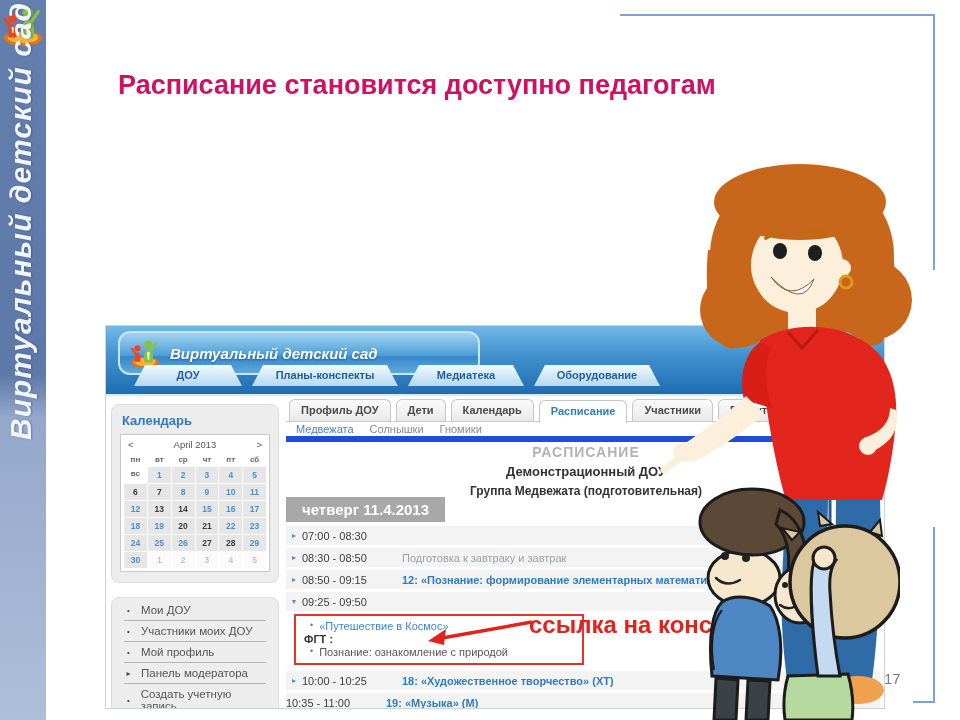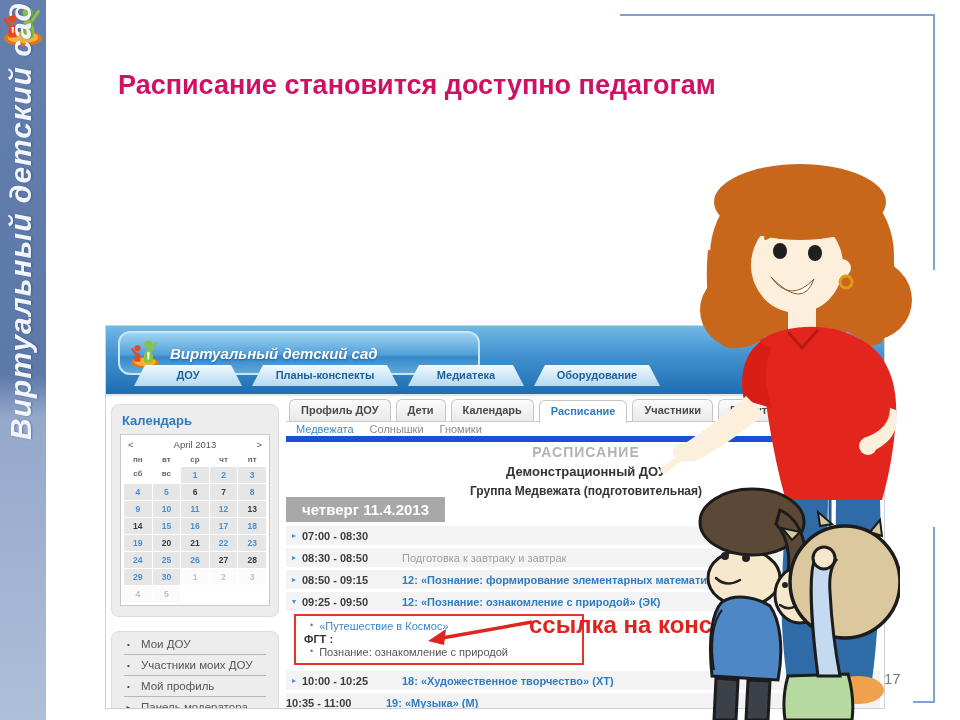--- a/index.html
+++ b/index.html
@@ -42,21 +42,21 @@
   .nav-tab.t1{min-width:80px}.nav-tab.t2{min-width:118px}.nav-tab.t3{min-width:88px}.nav-tab.t4{min-width:98px}
 
   .app-body{position:absolute;left:0;top:70px;right:0;bottom:0;}
   .left-col{position:absolute;left:5px;top:8px;width:168px;}
   .cal-panel{background:#ededed;border:1px solid #dcdcdc;border-radius:8px;
     padding:6px 8px 10px;box-sizing:border-box;}
   .cal-title{color:#2f7cc0;font-weight:bold;font-size:13px;margin:2px 0 6px 2px;}
   .cal-widget{background:#fff;border:1px solid #c9c9c9;padding:3px;}
   .cal-nav{display:flex;justify-content:space-between;align-items:center;
     font-size:9.5px;color:#555;padding:1px 4px 3px;}
-  .cal-grid{display:grid;grid-template-columns:repeat(5,1fr);gap:1px;}
+  .cal-grid{display:grid;grid-template-columns:repeat(6,1fr);gap:1px;}
   .ch{font-size:8px;font-weight:bold;color:#666;text-align:center;padding:2px 0;}
   .cd{font-size:8.5px;font-weight:bold;text-align:center;padding:3px 0;background:#e6e6e6;}
   .cd.lnk{color:#4a8fcf}.cd.dk{color:#3a3a3a}.cd.mut{color:#c2c2c2;background:#fbfbfb;}
   .menu-panel{margin-top:14px;background:#ededed;border:1px solid #dcdcdc;border-radius:8px;
     padding:2px 12px 8px;box-sizing:border-box;}
   .mi{display:flex;align-items:center;gap:8px;padding:4px 0;border-bottom:1px solid #b5b5b5;
     color:#555;font-size:11.5px;}
   .mi .bullet{font-size:8px;color:#444;width:9px;text-align:center;}
 
   .right-col{position:absolute;left:180px;top:0;width:600px;height:100%;}
@@ -71,21 +71,21 @@
   .subtab{color:#8a8a8a}.subtab.active{color:#3f86c6;}
   .sch-head{position:absolute;top:48px;left:0;width:100%;text-align:center;}
   .sh1{font-size:14px;font-weight:bold;color:#b2b2b2;letter-spacing:1px;}
   .sh2{font-size:13px;font-weight:bold;color:#333;margin-top:4px;}
   .sh3{font-size:12px;font-weight:bold;color:#333;margin-top:5px;}
   .date-badge{position:absolute;left:0;top:101px;background:#a8a8a8;color:#fff;
     font-weight:bold;font-size:15px;padding:4px 16px;}
   .rows{position:absolute;left:0;top:130px;width:594px;}
   .srow{height:19px;margin-bottom:3px;background:#f3f3f3;display:flex;align-items:center;font-size:11px;}
   .mk{width:16px;text-align:center;color:#4a90d0;font-size:8px;}
-  .tm{width:100px;font-weight:bold;color:#3d3d3d;}
+  .tm{width:100px;font-weight:normal;color:#3d3d3d;}
   .tt{flex:1;white-space:nowrap;overflow:hidden;}
   .srow.muted .tt{color:#9aa1a8;}
   .srow.link .tt{color:#2f7cc0;font-weight:bold;}
   .detail-box{margin:3px 0 6px 8px;width:290px;border:2px solid #e2342a;background:#fff;
     padding:3px 8px 5px;font-size:11px;box-sizing:border-box;}
   .d-intro{font-weight:bold;color:#333;}
   .d-li{display:flex;gap:6px;padding-left:6px;margin-top:1px;color:#555;}
   .d-li .dot{font-size:9px;color:#777;}
   .d-link{color:#3f86c6;text-decoration:none;}
   .d-fgt{font-weight:bold;color:#333;margin-top:1px;}
@@ -262,21 +262,20 @@
           <span class="tt">Подготовка к завтраку и завтрак</span>
         </div>
         <div class="srow link">
           <span class="mk">▸</span>
           <span class="tm">08:50 - 09:15</span>
           <span class="tt">12: «Познание: формирование элементарных математических представлени</span>
         </div>
         <div class="srow link">
           <span class="mk">▾</span>
           <span class="tm">09:25 - 09:50</span>
-          <span class="tt">12: «Познание: ознакомление с природой» (ЭК)</span>
         </div>
 
         <div class="detail-box">
           <div class="d-li">
             <span class="dot">•</span>
             <a class="d-link" href="#">«Путешествие в Космос»</a>
           </div>
           <div class="d-fgt">ФГТ :</div>
           <div class="d-li">
             <span class="dot">•</span>

